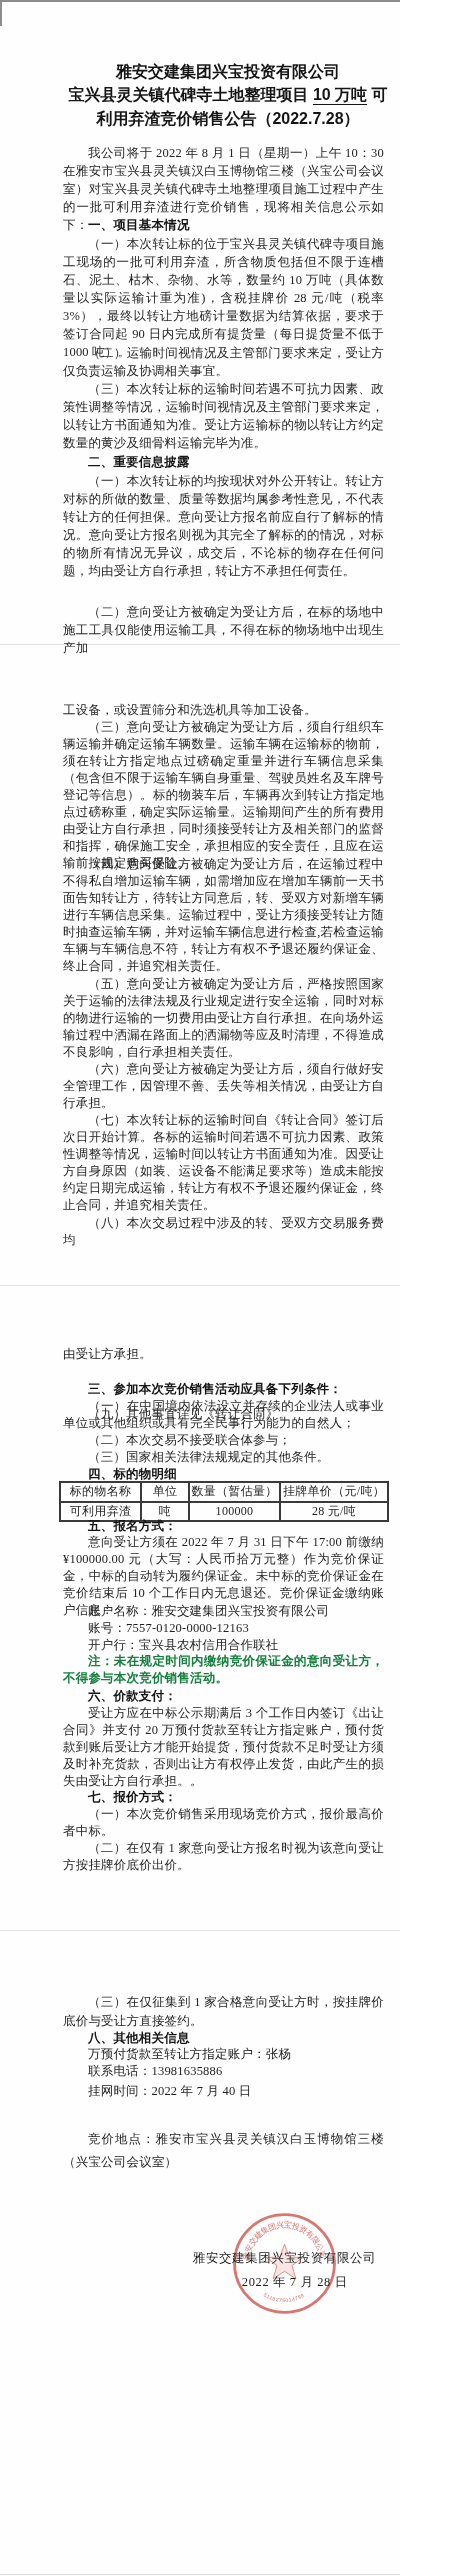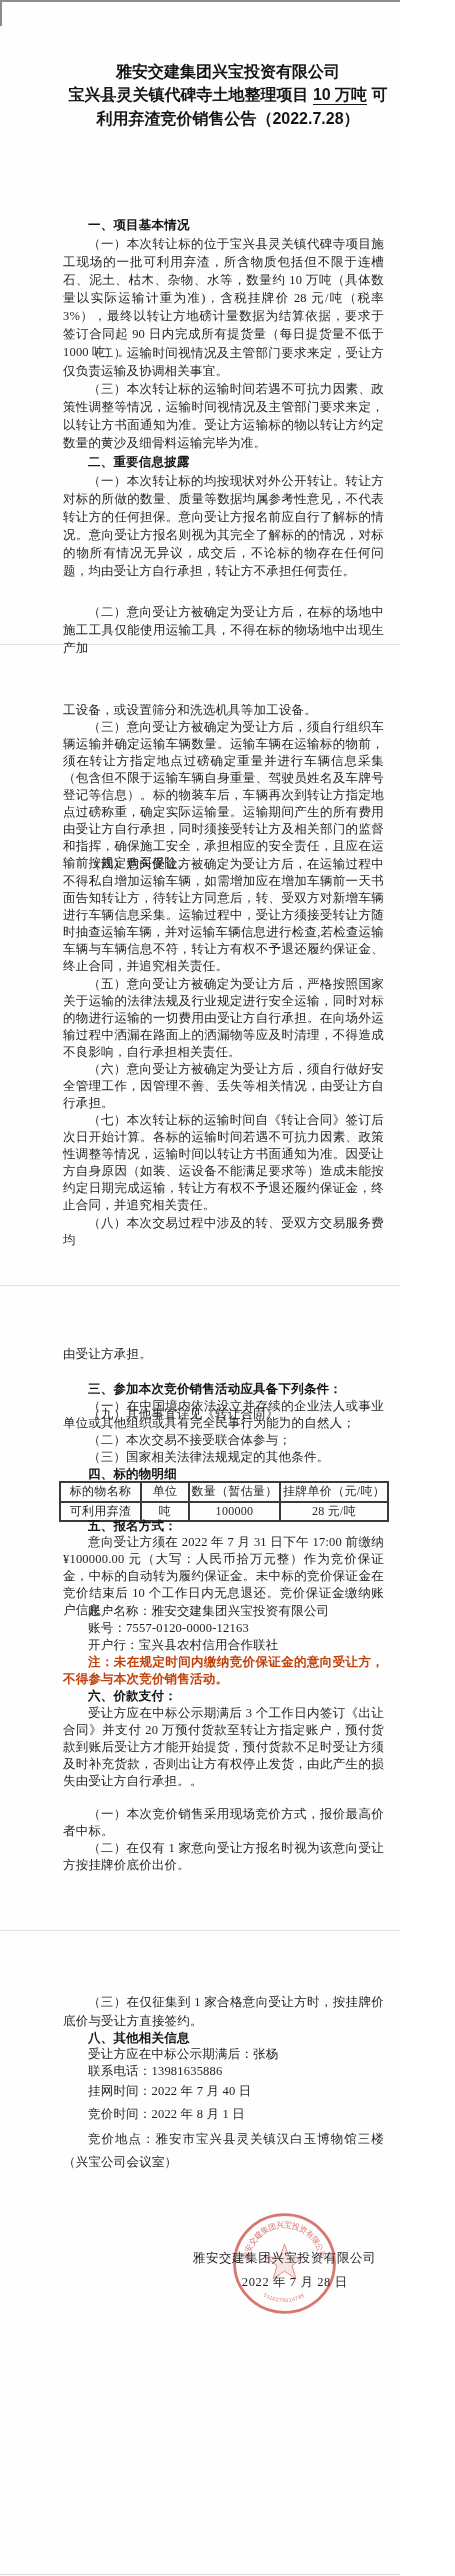--- a/index.html
+++ b/index.html
@@ -13,21 +13,21 @@
               font-size:16px;line-height:23.4px;color:#151515;}
   .ul{border-bottom:1.1px solid #151515;padding-bottom:0.6px;}
   .p{position:absolute;left:63px;width:321px;font-size:12.5px;text-align:justify;
      letter-spacing:0.2px;}
   .lh32{line-height:18px;}
   .lh30{line-height:17px;}
   .lh33{line-height:19px;font-family:Liberation Serif, serif;}
   .lh40{line-height:23px;}
   .ind{text-indent:25px;}
   .h{font-family:"Liberation Sans","DejaVu Sans",sans-serif;font-weight:700;color:#151515;}
-  .bold{font-family:Liberation Sans, sans-serif;font-weight:700;color:#c2410c;}
+  .bold{font-family:Liberation Mono, monospace;font-weight:700;color:#15803d;}
   .grid-table{position:absolute;left:59px;top:1481px;display:grid;
       grid-template-columns:81px 48px 91px 108px;border:1.1px solid #3a3a3a;}
   .cell{border:0.6px solid #3a3a3a;height:17.7px;display:flex;align-items:center;justify-content:center;
         font-size:12px;letter-spacing:0.3px;}
   .sig{position:absolute;left:125px;width:319px;text-align:center;font-size:12.5px;letter-spacing:0.6px;}
   #seal{position:absolute;left:230px;top:2209px;opacity:0.82;}
 </style>
 </head>
 <body>
 
@@ -40,20 +40,21 @@
   <div class="divider" style="top:1930px;"></div>
   <div class="divider" style="top:2574px;background:rgba(0,0,0,0.14);"></div>
   <div class="vline" style="left:451px;top:644px;height:1931px;"></div>
 
   <div class="titleblock">
     <div>雅安交建集团兴宝投资有限公司</div>
     <div><span>宝兴县灵关镇代碑寺土地整理项目 </span><span class="ul">10 万吨</span><span> 可</span></div>
     <div>利用弃渣竞价销售公告（2022.7.28）</div>
   </div>
 
+  <div class="p lh32 ind" style="top:144px">我公司将于 2022 年 8 月 1 日（星期一）上午 10：30 在雅安市宝兴县灵关镇汉白玉博物馆三楼（兴宝公司会议室）对宝兴县灵关镇代碑寺土地整理项目施工过程中产生的一批可利用弃渣进行竞价销售，现将相关信息公示如下：</div>
   <div class="p lh32 ind h" style="top:216px">一、项目基本情况</div>
   <div class="p lh32 ind" style="top:235px">（一）本次转让标的位于宝兴县灵关镇代碑寺项目施工现场的一批可利用弃渣，所含物质包括但不限于连槽石、泥土、枯木、杂物、水等，数量约 10 万吨（具体数量以实际运输计重为准)，含税挂牌价 28 元/吨（税率 3%），最终以转让方地磅计量数据为结算依据，要求于签订合同起 90 日内完成所有提货量（每日提货量不低于 1000 吨）。</div>
   <div class="p lh32 ind" style="top:344px">（二）运输时间视情况及主管部门要求来定，受让方仅负责运输及协调相关事宜。</div>
   <div class="p lh32 ind h" style="top:453px">二、重要信息披露</div>
   <div class="p lh32 ind" style="top:380px">（三）本次转让标的运输时间若遇不可抗力因素、政策性调整等情况，运输时间视情况及主管部门要求来定，以转让方书面通知为准。受让方运输标的物以转让方约定数量的黄沙及细骨料运输完毕为准。</div>
   <div class="p lh32 ind" style="top:472px">（一）本次转让标的均按现状对外公开转让。转让方对标的所做的数量、质量等数据均属参考性意见，不代表转让方的任何担保。意向受让方报名前应自行了解标的情况。意向受让方报名则视为其完全了解标的的情况，对标的物所有情况无异议，成交后，不论标的物存在任何问题，均由受让方自行承担，转让方不承担任何责任。</div>
   <div class="p lh32 ind" style="top:603px">（二）意向受让方被确定为受让方后，在标的场地中施工工具仅能使用运输工具，不得在标的物场地中出现生产加</div>
 
   <div class="p lh30" style="top:702px">工设备，或设置筛分和洗选机具等加工设备。</div>
   <div class="p lh30 ind" style="top:856px">（四）意向受让方被确定为受让方后，在运输过程中不得私自增加运输车辆，如需增加应在增加车辆前一天书面告知转让方，待转让方同意后，转、受双方对新增车辆进行车辆信息采集。运输过程中，受让方须接受转让方随时抽查运输车辆，并对运输车辆信息进行检查,若检查运输车辆与车辆信息不符，转让方有权不予退还履约保证金、终止合同，并追究相关责任。</div>
@@ -83,29 +84,29 @@
   </div>
 
   <div class="p lh30 ind h" style="top:1518px">五、报名方式：</div>
   <div class="p lh30 ind" style="top:1534px">意向受让方须在 2022 年 7 月 31 日下午 17:00 前缴纳 ¥100000.00 元（大写：人民币拾万元整）作为竞价保证金，中标的自动转为履约保证金。未中标的竞价保证金在竞价结束后 10 个工作日内无息退还。竞价保证金缴纳账户信息：</div>
   <div class="p lh30 ind" style="top:1603px">账户名称：雅安交建集团兴宝投资有限公司</div>
   <div class="p lh30 ind" style="top:1620px">账号：7557-0120-0000-12163</div>
   <div class="p lh30 ind" style="top:1637px">开户行：宝兴县农村信用合作联社</div>
   <div class="p lh30 ind bold" style="top:1654px">注：未在规定时间内缴纳竞价保证金的意向受让方，不得参与本次竞价销售活动。</div>
   <div class="p lh30 ind h" style="top:1688px">六、价款支付：</div>
   <div class="p lh30 ind" style="top:1705px">受让方应在中标公示期满后 3 个工作日内签订《出让合同》并支付 20 万预付货款至转让方指定账户，预付货款到账后受让方才能开始提货，预付货款不足时受让方须及时补充货款，否则出让方有权停止发货，由此产生的损失由受让方自行承担。。</div>
+  <div class="p lh30 ind h" style="top:1789px">七、报价方式：</div>
   <div class="p lh30 ind" style="top:1806px">（一）本次竞价销售采用现场竞价方式，报价最高价者中标。</div>
   <div class="p lh30 ind" style="top:1840px">（二）在仅有 1 家意向受让方报名时视为该意向受让方按挂牌价底价出价。</div>
 
   <div class="p lh33 ind" style="top:1993px">（三）在仅征集到 1 家合格意向受让方时，按挂牌价底价与受让方直接签约。</div>
   <div class="p lh33 ind h" style="top:2029px">八、其他相关信息</div>
-  <div class="p lh30 ind" style="top:2046px">受让方应在中标公示期满后：张杨</div>
+  <div class="p lh30 ind" style="top:2046px">万预付货款至转让方指定账户：张杨</div>
   <div class="p lh30 ind" style="top:2063px">联系电话：13981635886</div>
   <div class="p lh30 ind" style="top:2083px">挂网时间：2022 年 7 月 40 日</div>
-  <div class="p lh30 ind" style="top:2106px">竞价时间：2022 年 8 月 1 日</div>
   <div class="p lh40 ind" style="top:2128px">竞价地点：雅安市宝兴县灵关镇汉白玉博物馆三楼（兴宝公司会议室）</div>
 
   <svg id="seal" width="109" height="109" viewBox="0 0 192 192">
     <defs>
       <path id="arcTop" d="M 33.2 90.5 A 63 63 0 0 1 158.8 90.5" fill="none"></path>
       <path id="arcBottom" d="M 57 151.7 A 68 68 0 0 0 135 151.7" fill="none"></path>
     </defs>
     <ellipse cx="96" cy="96" rx="88" ry="86" fill="none" stroke="#d05a52" stroke-width="5"></ellipse>
     <path d="M 96 62 L 104.2 84.8 L 128.4 85.3 L 109.1 99.9 L 116.1 123.1 L 96 109.6 L 75.9 123.1 L 82.9 99.9 L 63.6 85.3 L 87.8 84.8 Z" fill="rgba(208,90,82,0.18)" stroke="#d46a62" stroke-width="1.6"></path>
     <text font-size="14" fill="#cf564e" font-family="Liberation Sans, sans-serif">

